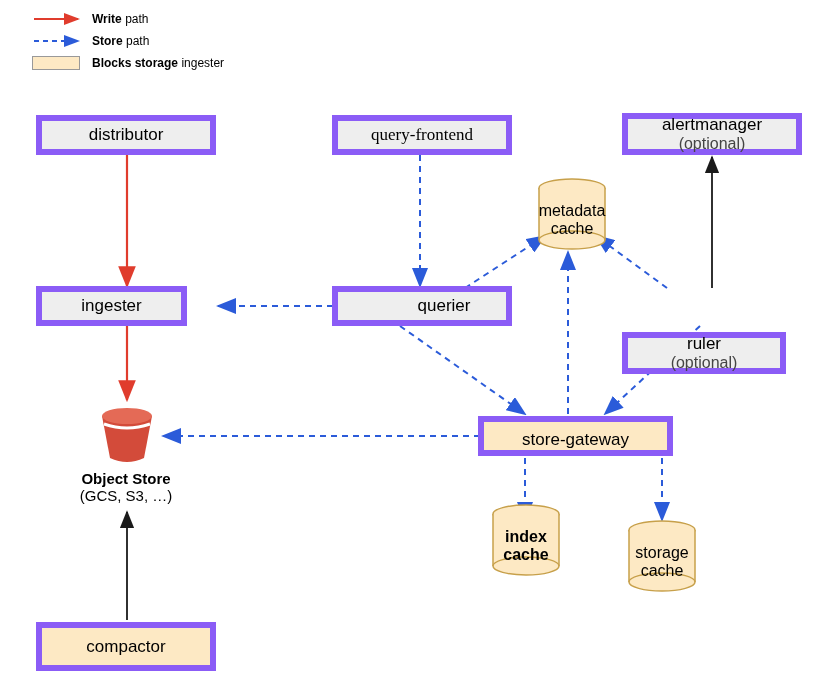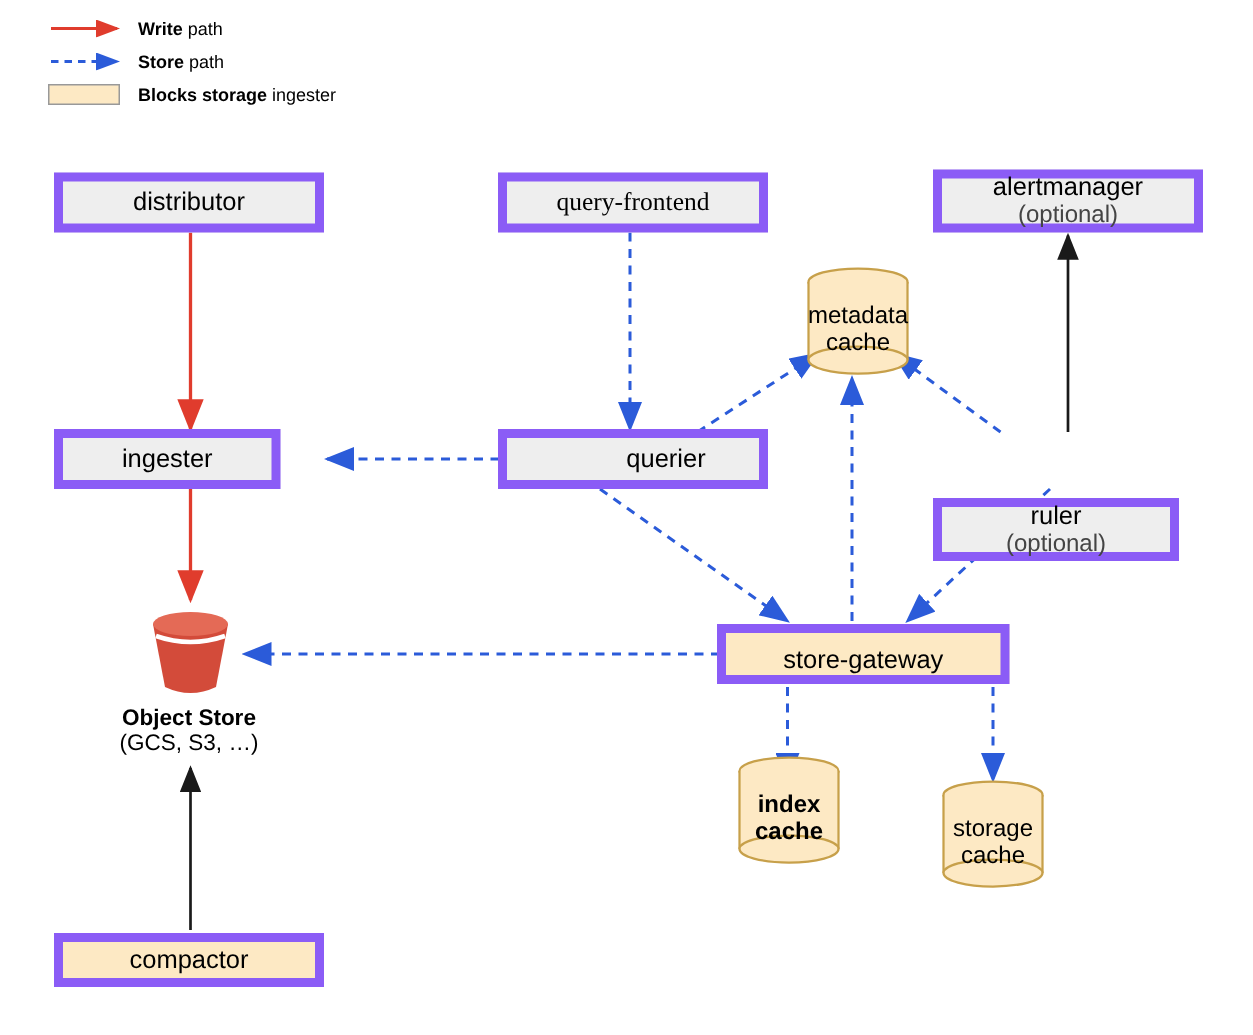--- a/index.html
+++ b/index.html
@@ -105,21 +105,21 @@
     <span>querier</span>
   </div>
 <div class="box" style="left:622px; top:284px; width:164px; height:42px;margin-top:48px;">
   <span>ruler</span>
   <span class="sublabel">(optional)</span>
 </div>
 
 <div class="box box-blocks" style="left:478px; top:416px; width:195px; height:40px;justify-content:flex-end;">
     <span>store-gateway</span>
   </div>
-<div class="box box-blocks" style="left:36px; top:622px; width:180px; height:36px;">
+<div class="box box-blocks" style="left:36px; top:622px; width:180px; height:49px;">
     <span>compactor</span>
   </div>
 
 <div class="cylinder" style="left:536px; top:178px;">
   <svg width="72" height="74">
       <ellipse cx="36" cy="10" rx="33" ry="9" fill="#fde9c4" stroke="#c7a04a" stroke-width="1.5"></ellipse>
       <rect x="3" y="10" width="66" height="52" fill="#fde9c4" stroke="none"></rect>
       <line x1="3" y1="10" x2="3" y2="62" stroke="#c7a04a" stroke-width="1.5"></line>
       <line x1="69" y1="10" x2="69" y2="62" stroke="#c7a04a" stroke-width="1.5"></line>
       <ellipse cx="36" cy="62" rx="33" ry="9" fill="#fde9c4" stroke="#c7a04a" stroke-width="1.5"></ellipse>

